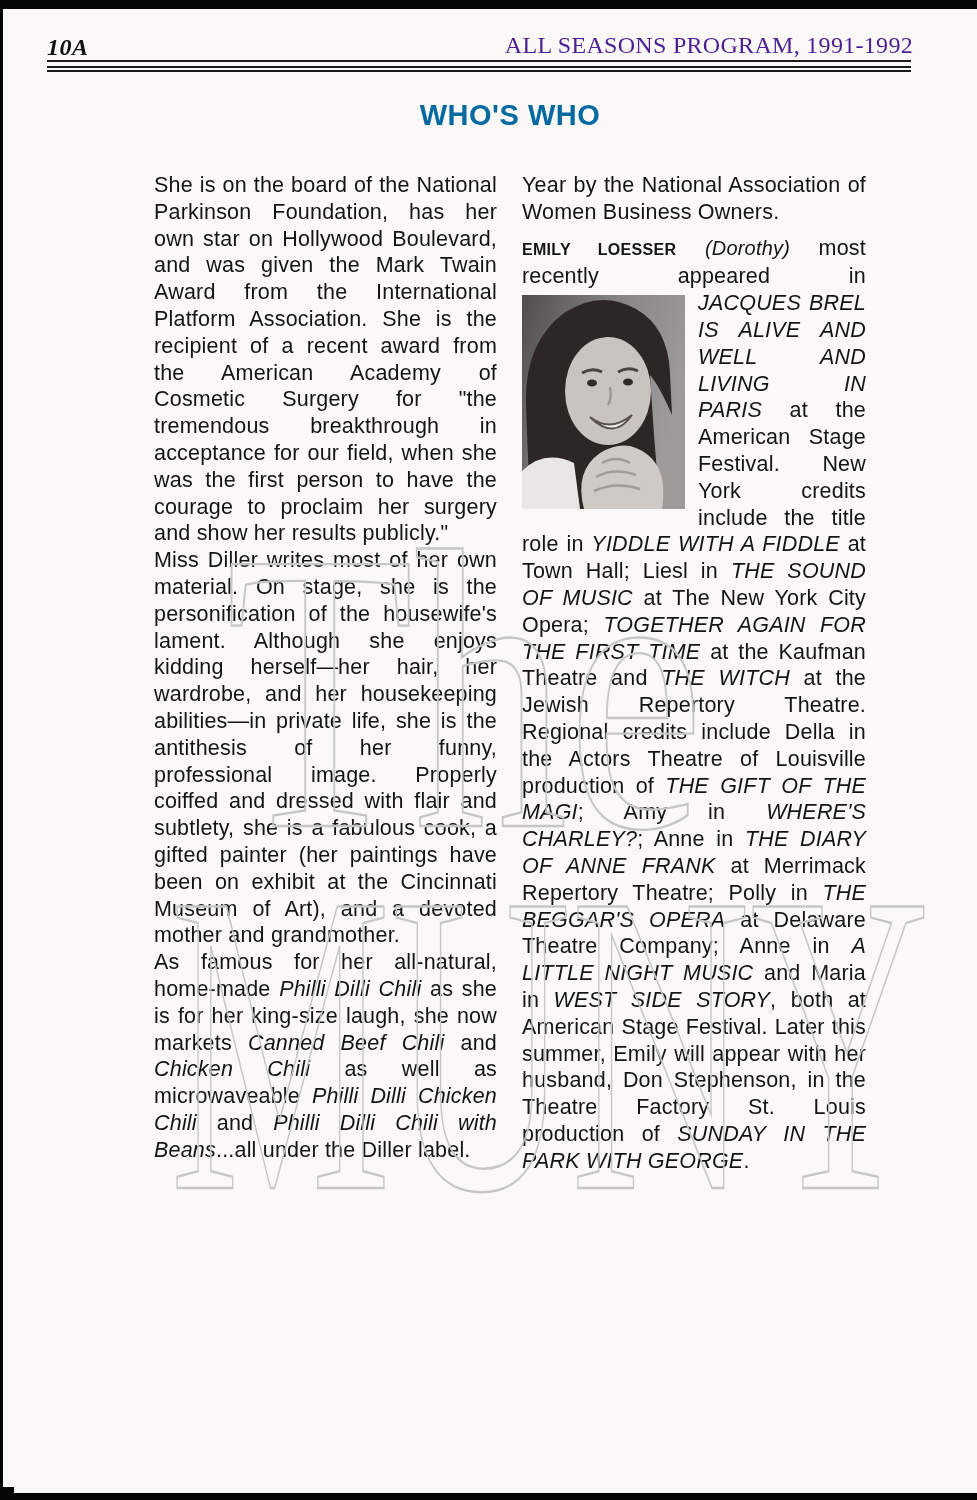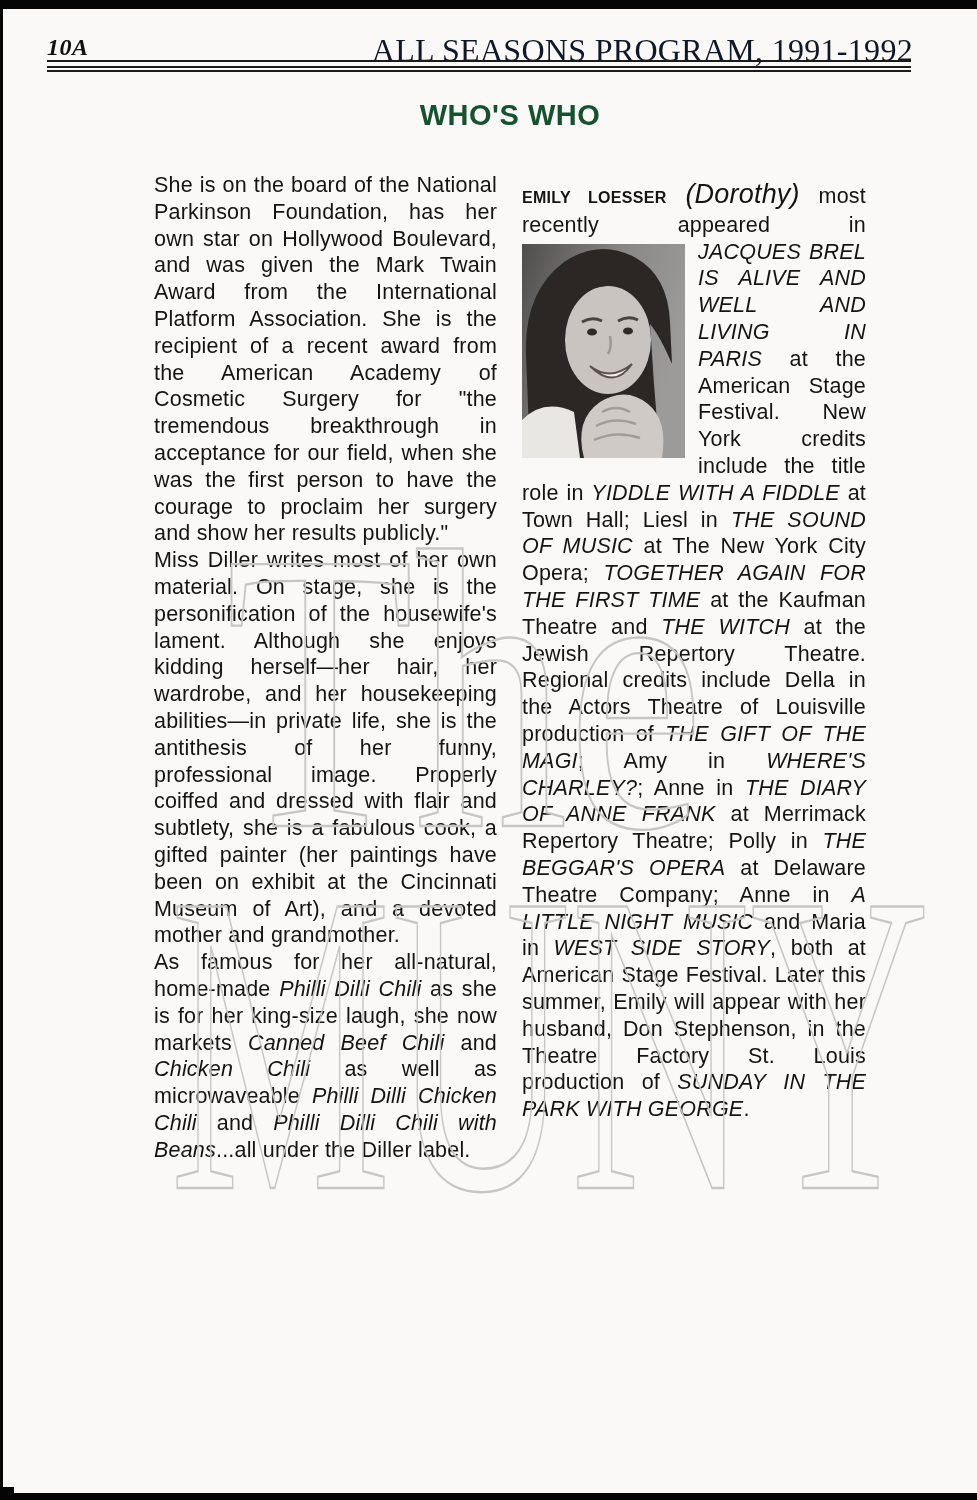--- a/index.html
+++ b/index.html
@@ -15,44 +15,44 @@
   .edge-bottom-nub{position:absolute;left:0;top:1487px;width:14px;height:13px;background:#050505;}
 
   
   .page-num{
     position:absolute;left:47px;top:34px;
     font-family:"Liberation Serif",serif;font-style:italic;font-weight:700;
     font-size:24px;letter-spacing:0.5px;color:#101010;
   }
   .header-right{
     position:absolute;right:64px;top:32px;
-    font-family:"Liberation Serif",serif;font-size:32px;letter-spacing:0.3px;color:#0f172a;
+    font-family:"Liberation Serif",serif;font-size:24px;letter-spacing:0.3px;color:#4c1d95;
   }
   .rule{position:absolute;left:47px;width:864px;background:#1b1b1b;}
   .rule-a{top:60px;height:2px;}
   .rule-b{top:66px;height:2px;}
   .rule-c{top:70px;height:2px;}
 
   .section-title{
     position:absolute;left:154px;top:99px;width:712px;text-align:center;
-    font-size:29px;font-weight:700;letter-spacing:0.5px;color:#14532d;
+    font-size:29px;font-weight:700;letter-spacing:0.5px;color:#0369a1;
   }
 
   
   .col{position:absolute;top:172px;font-size:21.5px;line-height:26.8px;letter-spacing:0.2px;}
   .col-left{left:154px;width:343px;}
   .col-right{left:522px;width:344px;}
   .col p{margin:0;text-align:justify;}
   .seg-n{font-style:normal;font-weight:normal;}
   .seg-i{font-style:italic;}
   .seg-b{font-weight:700;}
 
   .bio-head{margin-top:9px !important;text-align-last:justify;}
   .bio-head .seg-b{font-size:16px;letter-spacing:0.3px;}
-  .bio-head .seg-i{font-size:27px;font-style:italic;}
+  .bio-head .seg-i{font-size:20px;font-style:italic;}
 
   .photo-float{
     float:left;width:163px;height:214px;margin:5px 13px 3px 0;
     display:block;background:#777;
   }
   .photo-float svg{display:block;}
 
   
   .watermark{
     position:absolute;left:0;top:0;width:977px;height:1500px;
@@ -79,20 +79,21 @@
   <div class="section-title">WHO'S WHO</div>
 
   <div class="columns-layer">
     <div class="col col-left">
       <p><span class="seg-n">She is on the board of the National Parkinson Foundation, has her own star on Hollywood Boulevard, and was given the Mark Twain Award from the International Platform Association. She is the recipient of a recent award from the American Academy of Cosmetic Surgery for "the tremendous breakthrough in acceptance for our field, when she was the first person to have the courage to proclaim her surgery and show her results publicly."</span></p>
       <p><span class="seg-n">Miss Diller writes most of her own material. On stage, she is the personification of the housewife's lament. Although she enjoys kidding herself—her hair, her wardrobe, and her housekeeping abilities—in private life, she is the antithesis of her funny, professional image. Properly coiffed and dressed with flair and subtlety, she is a fabulous cook, a gifted painter (her paintings have been on exhibit at the Cincinnati Museum of Art), and a devoted mother and grandmother.</span></p>
       <p><span class="seg-n">As famous for her all-natural, home-made </span><span class="seg-i">Philli Dilli Chili</span><span class="seg-n"> as she is for her king-size laugh, she now markets </span><span class="seg-i">Canned Beef Chili</span><span class="seg-n"> and </span><span class="seg-i">Chicken Chili</span><span class="seg-n"> as well as microwaveable </span><span class="seg-i">Philli Dilli Chicken Chili</span><span class="seg-n"> and </span><span class="seg-i">Philli Dilli Chili with Beans</span><span class="seg-n">...all under the Diller label.</span></p>
     </div>
 
     <div class="col col-right">
+      <p><span class="seg-n">Year by the National Association of Women Business Owners.</span></p>
       <p class="bio-head"><span class="seg-b">EMILY LOESSER</span><span class="seg-n"> </span><span class="seg-i">(Dorothy)</span><span class="seg-n"> most recently appeared in</span></p>
       <p class="bio-body">
         <span class="photo-float">
           <svg width="163" height="214" viewBox="0 0 163 214" xmlns="http://www.w3.org/2000/svg">
             <defs>
               <linearGradient id="bgGrad" x1="0" y1="0" x2="1" y2="0.4">
                 <stop offset="0" stop-color="#4f4d4b"></stop>
                 <stop offset="0.55" stop-color="#8a8887"></stop>
                 <stop offset="1" stop-color="#9d9b99"></stop>
               </linearGradient>

